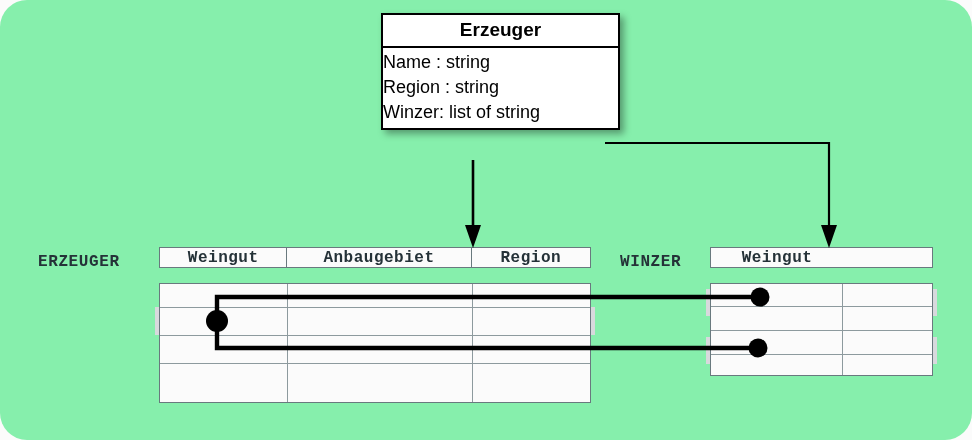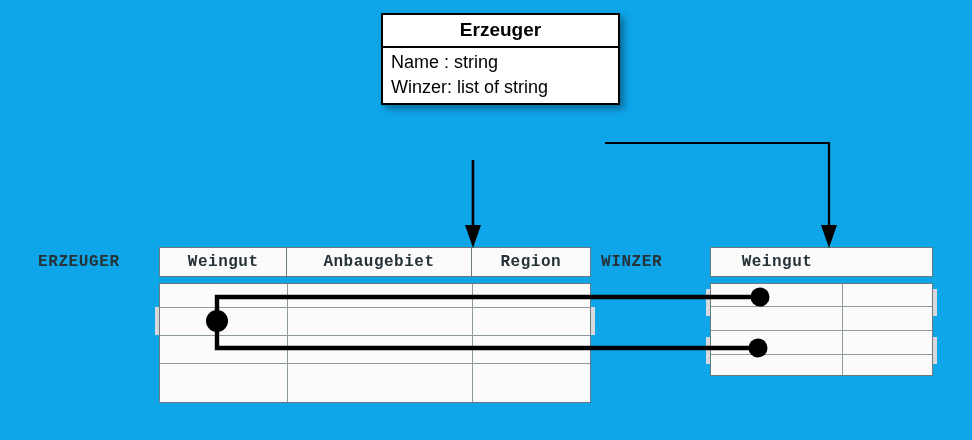--- a/index.html
+++ b/index.html
@@ -4,23 +4,24 @@
 <style>
   html, body {
     margin: 0;
     padding: 0;
     background: #fbfbfb;
   }
   #canvas {
     position: relative;
     width: 972px;
     height: 440px;
-    background: #0ea5e9;
+    background: #86efac;
     overflow: hidden;
     font-family: "Liberation Sans", sans-serif;
+    border-radius: 27px;
   }
 
   
   #uml-box {
     position: absolute;
     left: 381px;
     top: 13px;
     width: 239px;
     box-sizing: border-box;
     background: #ffffff;
@@ -36,21 +37,20 @@
     color: #000;
     border-bottom: 2px solid #000;
     font-family: "Liberation Sans", sans-serif;
   }
   #uml-attrs {
     padding: 2px 0 3px 0;
   }
   .uml-attr {
     font-size: 18px;
     line-height: 25px;
-    padding-left: 8px;
     color: #000;
     white-space: nowrap;
     font-family: "Liberation Sans", sans-serif;
   }
 
   
   .rel-label {
     position: absolute;
     font-family: "Liberation Mono", "DejaVu Sans Mono", monospace;
     font-weight: bold;
@@ -58,21 +58,21 @@
     letter-spacing: 0.6px;
     color: #253238;
     white-space: nowrap;
   }
   .hdr-row {
     position: absolute;
     display: flex;
     border: 1px solid #69797e;
     background: #fbfbfb;
     box-sizing: border-box;
-    height: 30px;
+    height: 21px;
   }
   .hdr-cell {
     font-family: "Liberation Mono", "DejaVu Sans Mono", monospace;
     font-weight: bold;
     font-size: 16px;
     letter-spacing: 0.5px;
     color: #253238;
     display: flex;
     align-items: center;
     justify-content: center;
@@ -119,20 +119,21 @@
 </style>
 </head>
 <body>
 
 <div id="canvas">
 
   <div id="uml-box">
     <div id="uml-title">Erzeuger</div>
     <div id="uml-attrs">
       <div class="uml-attr">Name : string</div>
+      <div class="uml-attr">Region : string</div>
       <div class="uml-attr">Winzer: list of string</div>
     </div>
   </div>
 
   <div class="rel-label" style="left:38px; top:253px;">ERZEUGER</div>
 
   <div class="hdr-row" style="left:159px; top:247px; width:432px;">
     <div class="hdr-cell" style="width:128px;">Weingut</div>
     <div class="hdr-cell" style="width:185px;">Anbaugebiet</div>
     <div class="hdr-cell" style="width:119px;text-align:right;">Region</div>
@@ -141,21 +142,21 @@
   <div class="shade" style="left:155px; top:307px; width:440px; height:28px;"></div>
 
   <div class="body-grid" style="left:159px; top:283px; width:432px; height:120px;">
     <div class="vline" style="left:127px;"></div>
     <div class="vline" style="left:312px;"></div>
     <div class="hline" style="top:23px;"></div>
     <div class="hline" style="top:51px;"></div>
     <div class="hline" style="top:79px;"></div>
   </div>
 
-  <div class="rel-label" style="left:601px; top:253px;">WINZER</div>
+  <div class="rel-label" style="left:620px; top:253px;">WINZER</div>
 
   <div class="hdr-row" style="left:710px; top:247px; width:223px;">
     <div class="hdr-cell" style="width:132px;">Weingut</div>
   </div>
 
   <div class="shade" style="left:706px; top:289px; width:231px; height:27px;"></div>
   <div class="shade" style="left:706px; top:337px; width:231px; height:27px;"></div>
 
   <div class="body-grid" style="left:710px; top:283px; width:223px; height:93px;">
     <div class="vline" style="left:131px;"></div>

